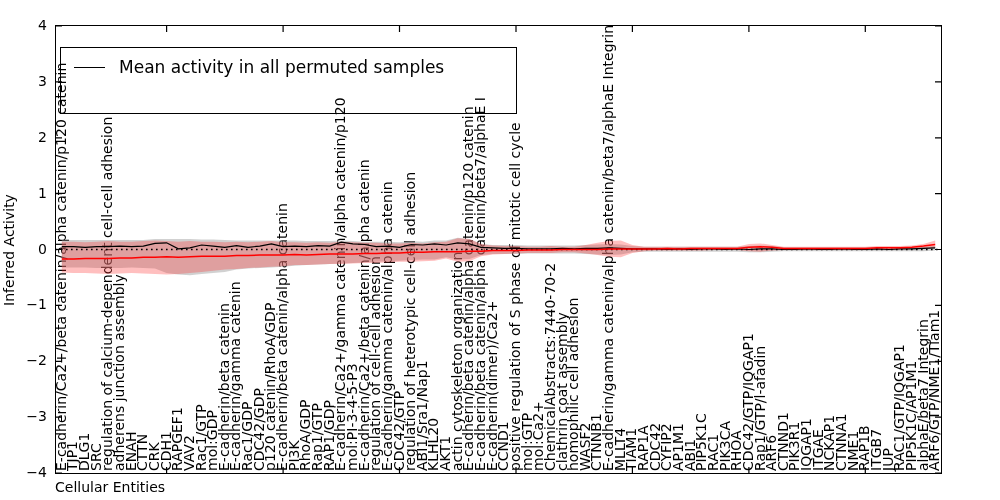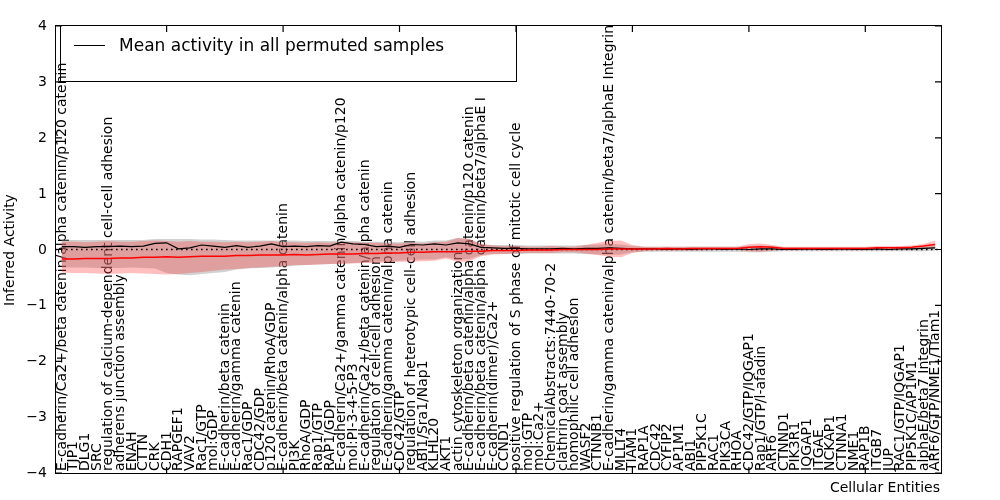--- a/index.html
+++ b/index.html
@@ -2,30 +2,30 @@
 <html><head>
 <meta charset="utf-8">
 <style>
   html,body{margin:0;padding:0;background:#ffffff;}
   .figure{position:relative;width:1000px;height:500px;background:#ffffff;overflow:hidden;
           font-family:"DejaVu Sans",sans-serif;color:#000;}
   .title{position:absolute;left:55px;top:1px;width:885px;text-align:center;
          font-size:15.5px;white-space:nowrap;}
   .ylabel{position:absolute;left:9px;top:250px;transform:translate(-50%,-50%) rotate(-90deg);
           font-size:14px;white-space:nowrap;}
-  .xlabel{position:absolute;left:55px;top:479px;width:885px;text-align:right;font-size:14px;}
+  .xlabel{position:absolute;left:55px;top:479px;width:885px;text-align:left;font-size:14px;}
   .plot{position:absolute;left:55px;top:25px;width:887px;height:449px;
         border:1px solid #000;box-sizing:border-box;}
   .plot svg{position:absolute;left:0;top:0;z-index:3;overflow:visible;}
   #xlabels{position:absolute;left:0;top:0;width:100%;height:100%;z-index:2;}
   #xlabels span{position:absolute;bottom:2px;font-size:14px;line-height:11px;
                 white-space:nowrap;transform-origin:0 100%;transform:rotate(-90deg);}
   #yticks span{position:absolute;left:0;width:47px;text-align:right;font-size:14px;
                line-height:16px;}
-  .legend{position:absolute;left:60px;top:25px;width:457px;height:57px;background:#ffffff;
+  .legend{position:absolute;left:60px;top:47px;width:457px;height:67px;background:#ffffff;
           border:1.4px solid #000;z-index:1;box-sizing:border-box;}
   .legend-row{position:absolute;left:0;width:100%;height:28px;display:flex;align-items:center;}
   .legend-row.r0{top:5px;}
   .legend-row.r1{top:33px;}
   .legend-line{display:inline-block;width:31px;height:0;border-top:1.6px solid #000;
                margin-left:13px;margin-right:14px;flex:none;}
   .legend-text{font-size:17px;white-space:nowrap;}
 </style>
 </head>
 <body>

